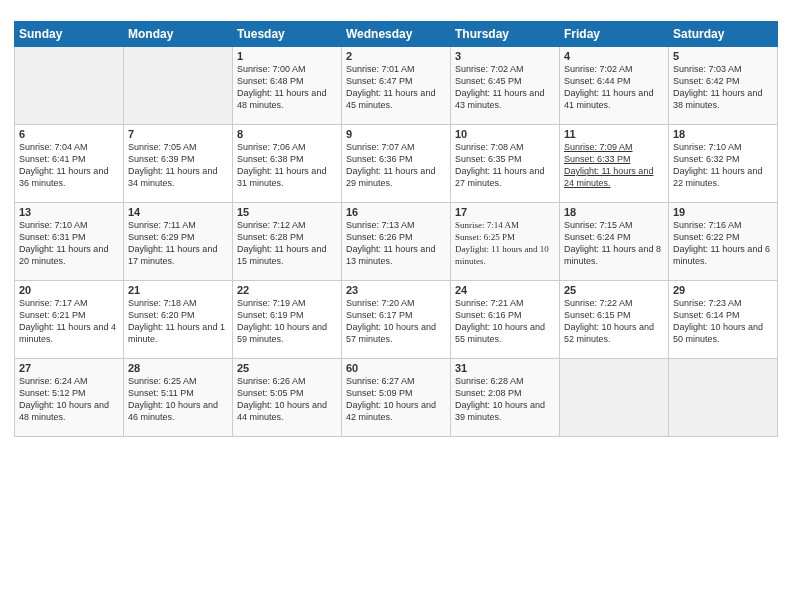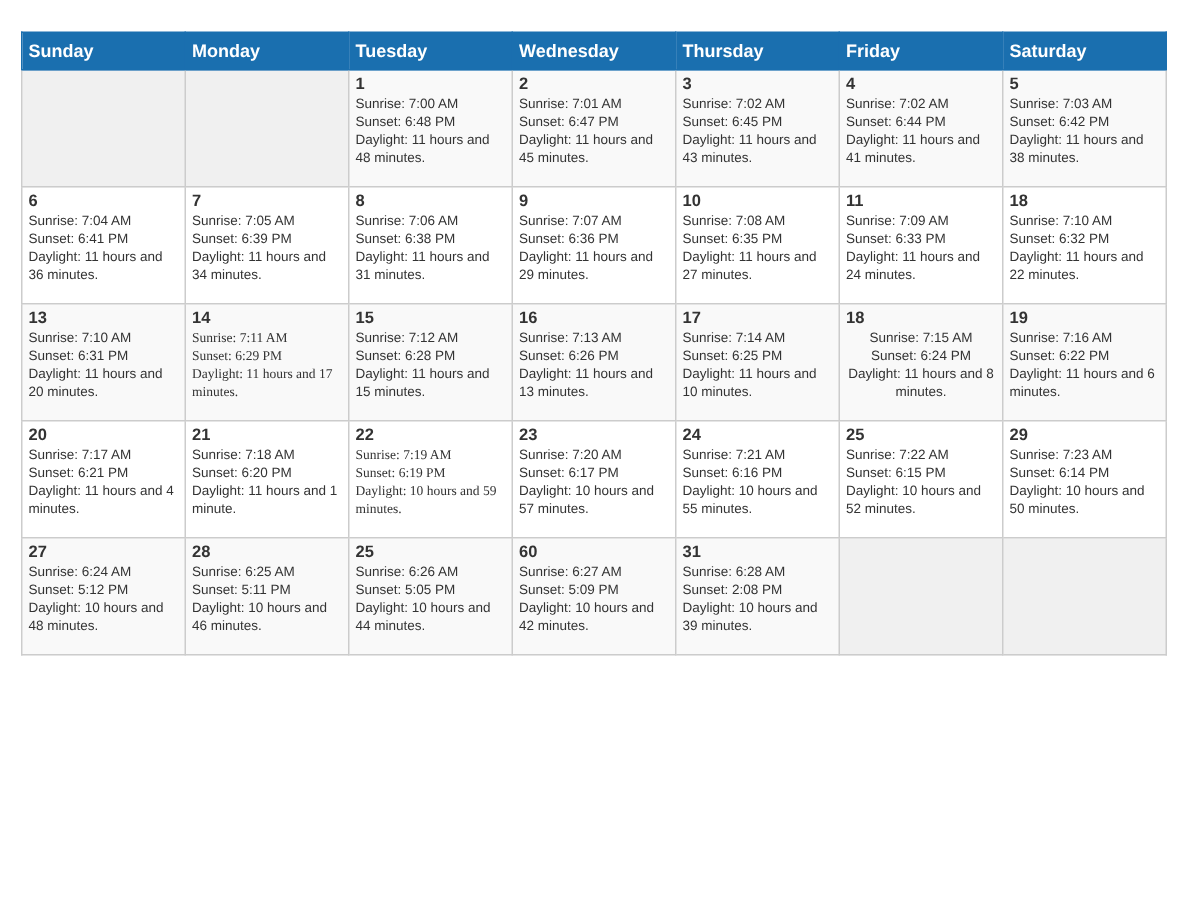--- a/index.html
+++ b/index.html
@@ -176,65 +176,65 @@
 Daylight: 11 hours and 29 minutes.</div>
           </td>
           <td>
             <span class="day-number">10</span>
             <div class="day-info" style="white-space: pre-line;">Sunrise: 7:08 AM
 Sunset: 6:35 PM
 Daylight: 11 hours and 27 minutes.</div>
           </td>
           <td>
             <span class="day-number">11</span>
-            <div class="day-info" style="white-space: pre-line;">Sunrise: 7:09 AM
+            <div class="day-info" style="white-space: pre-line; text-decoration: underline;">Sunrise: 7:09 AM
 Sunset: 6:33 PM
 Daylight: 11 hours and 24 minutes.</div>
           </td>
           <td>
             <span class="day-number">18</span>
             <div class="day-info" style="white-space: pre-line;">Sunrise: 7:10 AM
 Sunset: 6:32 PM
 Daylight: 11 hours and 22 minutes.</div>
           </td>
         </tr>
         <tr>
           <td>
             <span class="day-number">13</span>
             <div class="day-info" style="white-space: pre-line;">Sunrise: 7:10 AM
 Sunset: 6:31 PM
 Daylight: 11 hours and 20 minutes.</div>
           </td>
           <td>
             <span class="day-number">14</span>
-            <div class="day-info" style="white-space: pre-line; font-family: Liberation Serif, serif;">Sunrise: 7:11 AM
+            <div class="day-info" style="white-space: pre-line;">Sunrise: 7:11 AM
 Sunset: 6:29 PM
 Daylight: 11 hours and 17 minutes.</div>
           </td>
           <td>
             <span class="day-number">15</span>
             <div class="day-info" style="white-space: pre-line;">Sunrise: 7:12 AM
 Sunset: 6:28 PM
 Daylight: 11 hours and 15 minutes.</div>
           </td>
           <td>
             <span class="day-number">16</span>
             <div class="day-info" style="white-space: pre-line;">Sunrise: 7:13 AM
 Sunset: 6:26 PM
 Daylight: 11 hours and 13 minutes.</div>
           </td>
           <td>
             <span class="day-number">17</span>
-            <div class="day-info" style="white-space: pre-line;">Sunrise: 7:14 AM
+            <div class="day-info" style="white-space: pre-line; font-family: Liberation Serif, serif;">Sunrise: 7:14 AM
 Sunset: 6:25 PM
 Daylight: 11 hours and 10 minutes.</div>
           </td>
           <td>
             <span class="day-number">18</span>
-            <div class="day-info" style="white-space: pre-line; text-align: center;">Sunrise: 7:15 AM
+            <div class="day-info" style="white-space: pre-line;">Sunrise: 7:15 AM
 Sunset: 6:24 PM
 Daylight: 11 hours and 8 minutes.</div>
           </td>
           <td>
             <span class="day-number">19</span>
             <div class="day-info" style="white-space: pre-line;">Sunrise: 7:16 AM
 Sunset: 6:22 PM
 Daylight: 11 hours and 6 minutes.</div>
           </td>
         </tr>
@@ -246,21 +246,21 @@
 Daylight: 11 hours and 4 minutes.</div>
           </td>
           <td>
             <span class="day-number">21</span>
             <div class="day-info" style="white-space: pre-line;">Sunrise: 7:18 AM
 Sunset: 6:20 PM
 Daylight: 11 hours and 1 minute.</div>
           </td>
           <td>
             <span class="day-number">22</span>
-            <div class="day-info" style="white-space: pre-line; font-family: Liberation Serif, serif;">Sunrise: 7:19 AM
+            <div class="day-info" style="white-space: pre-line;">Sunrise: 7:19 AM
 Sunset: 6:19 PM
 Daylight: 10 hours and 59 minutes.</div>
           </td>
           <td>
             <span class="day-number">23</span>
             <div class="day-info" style="white-space: pre-line;">Sunrise: 7:20 AM
 Sunset: 6:17 PM
 Daylight: 10 hours and 57 minutes.</div>
           </td>
           <td>

